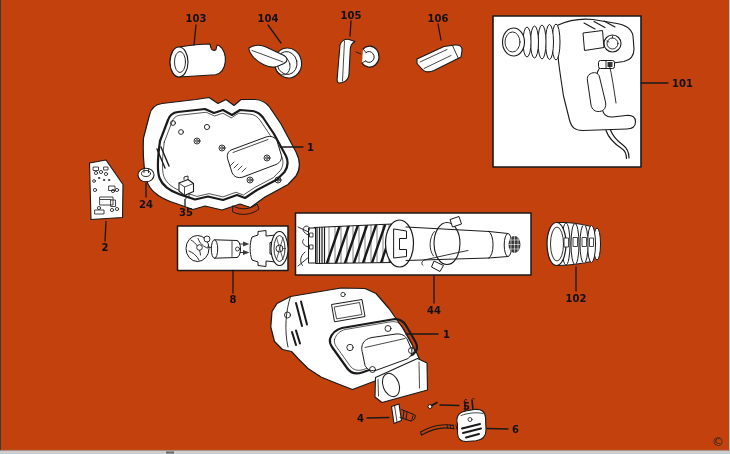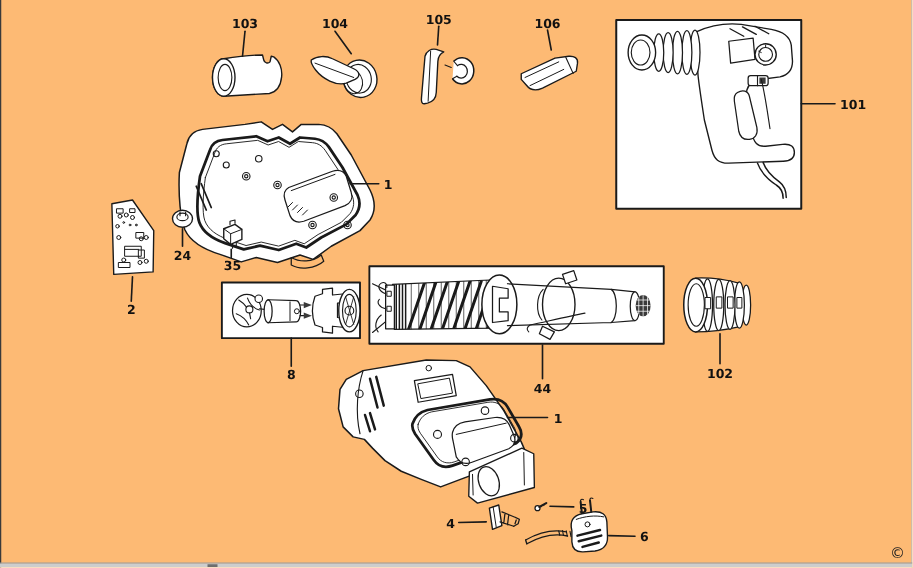--- a/index.html
+++ b/index.html
@@ -1,16 +1,16 @@
 <!DOCTYPE html>
 <html style="--ink: #1a1a1a;"><head>
 <meta charset="utf-8">
 <style>
   html,body{margin:0;padding:0;background:#fff;}
-  #stage{position:relative;width:730px;height:454px;background:#fdba74;overflow:hidden;
+  #stage{position:relative;width:730px;height:454px;background:#c2410c;overflow:hidden;
          font-family:"DejaVu Sans",sans-serif;}
   #diagram-svg{position:absolute;left:0;top:0;}
   .ln{stroke:var(--ink,#1a1a1a);fill:none;stroke-linecap:round;stroke-linejoin:round;}
   .fw{stroke:var(--ink,#1a1a1a);fill:#ffffff;stroke-linejoin:round;}
   .fd{fill:#3a3a3a;stroke:none;}
   .wire{stroke:#ffffff;fill:none;}
   .lbl{font:bold 10px "DejaVu Sans",sans-serif;fill:#111;}
   .copy{font:12px "DejaVu Sans",sans-serif;fill:#222;}
   .chrome-left{stroke:#3a3a3a;}
   .chrome-right{stroke:#bdbdbd;}

